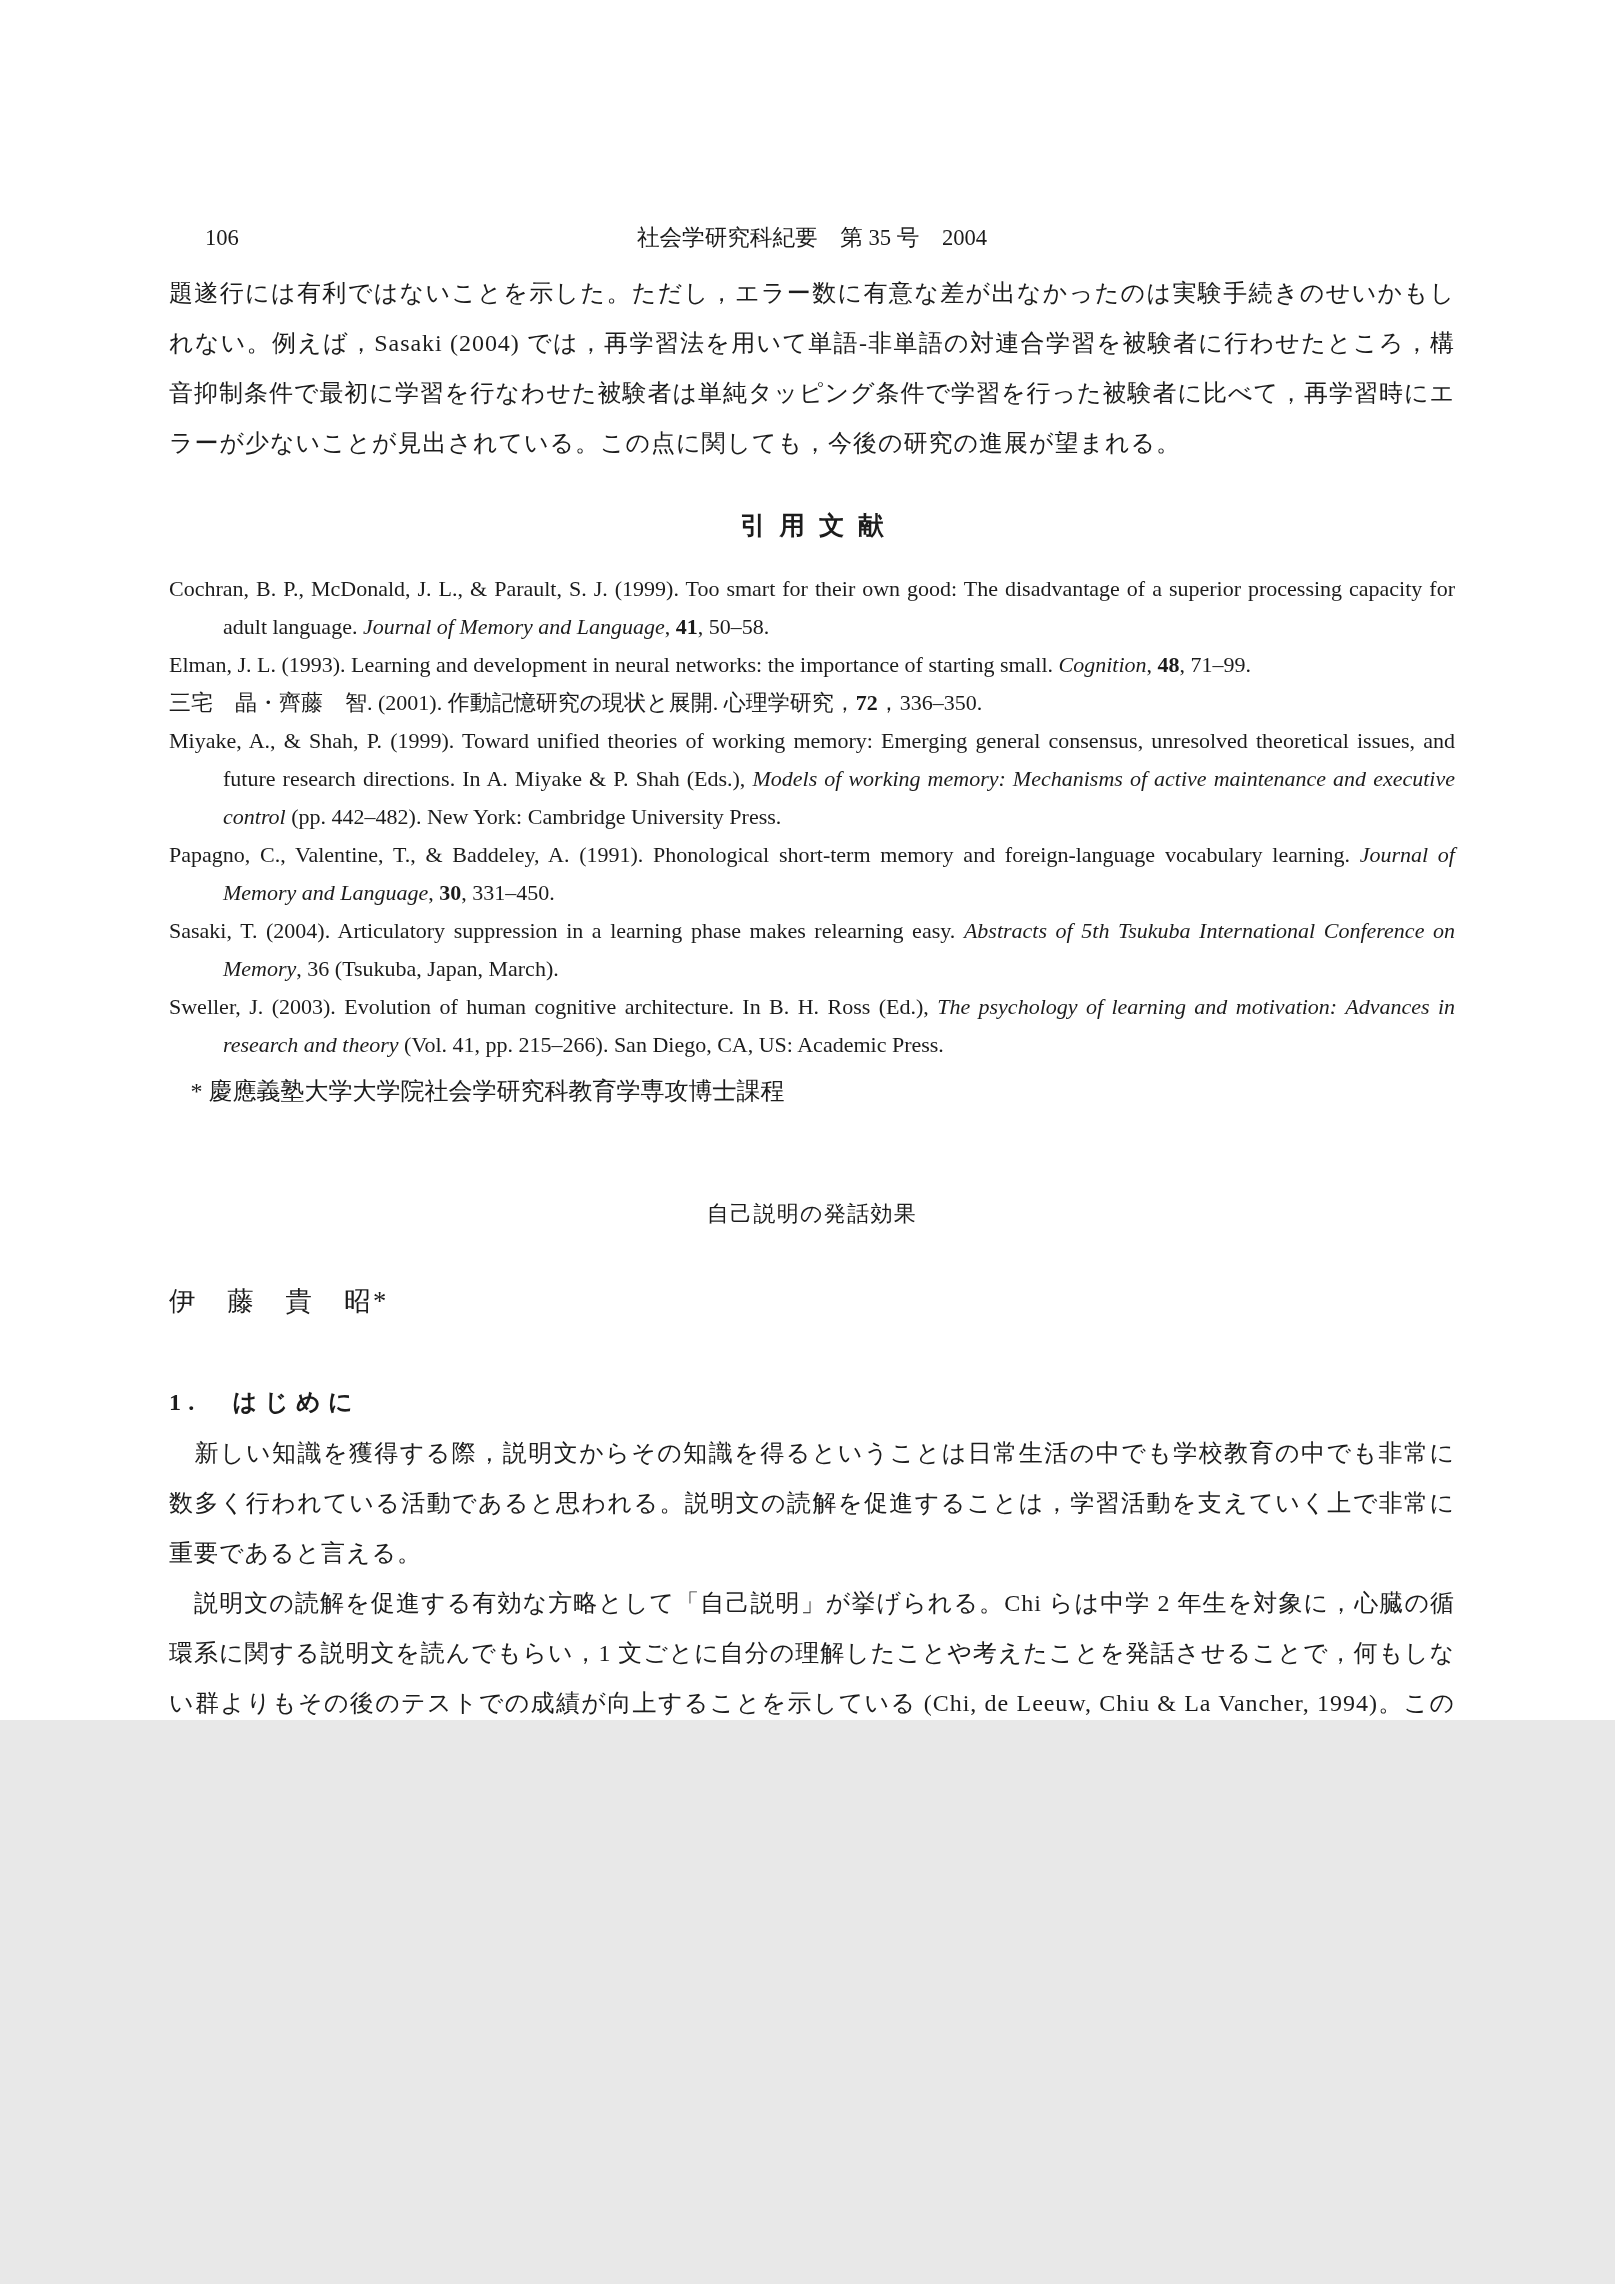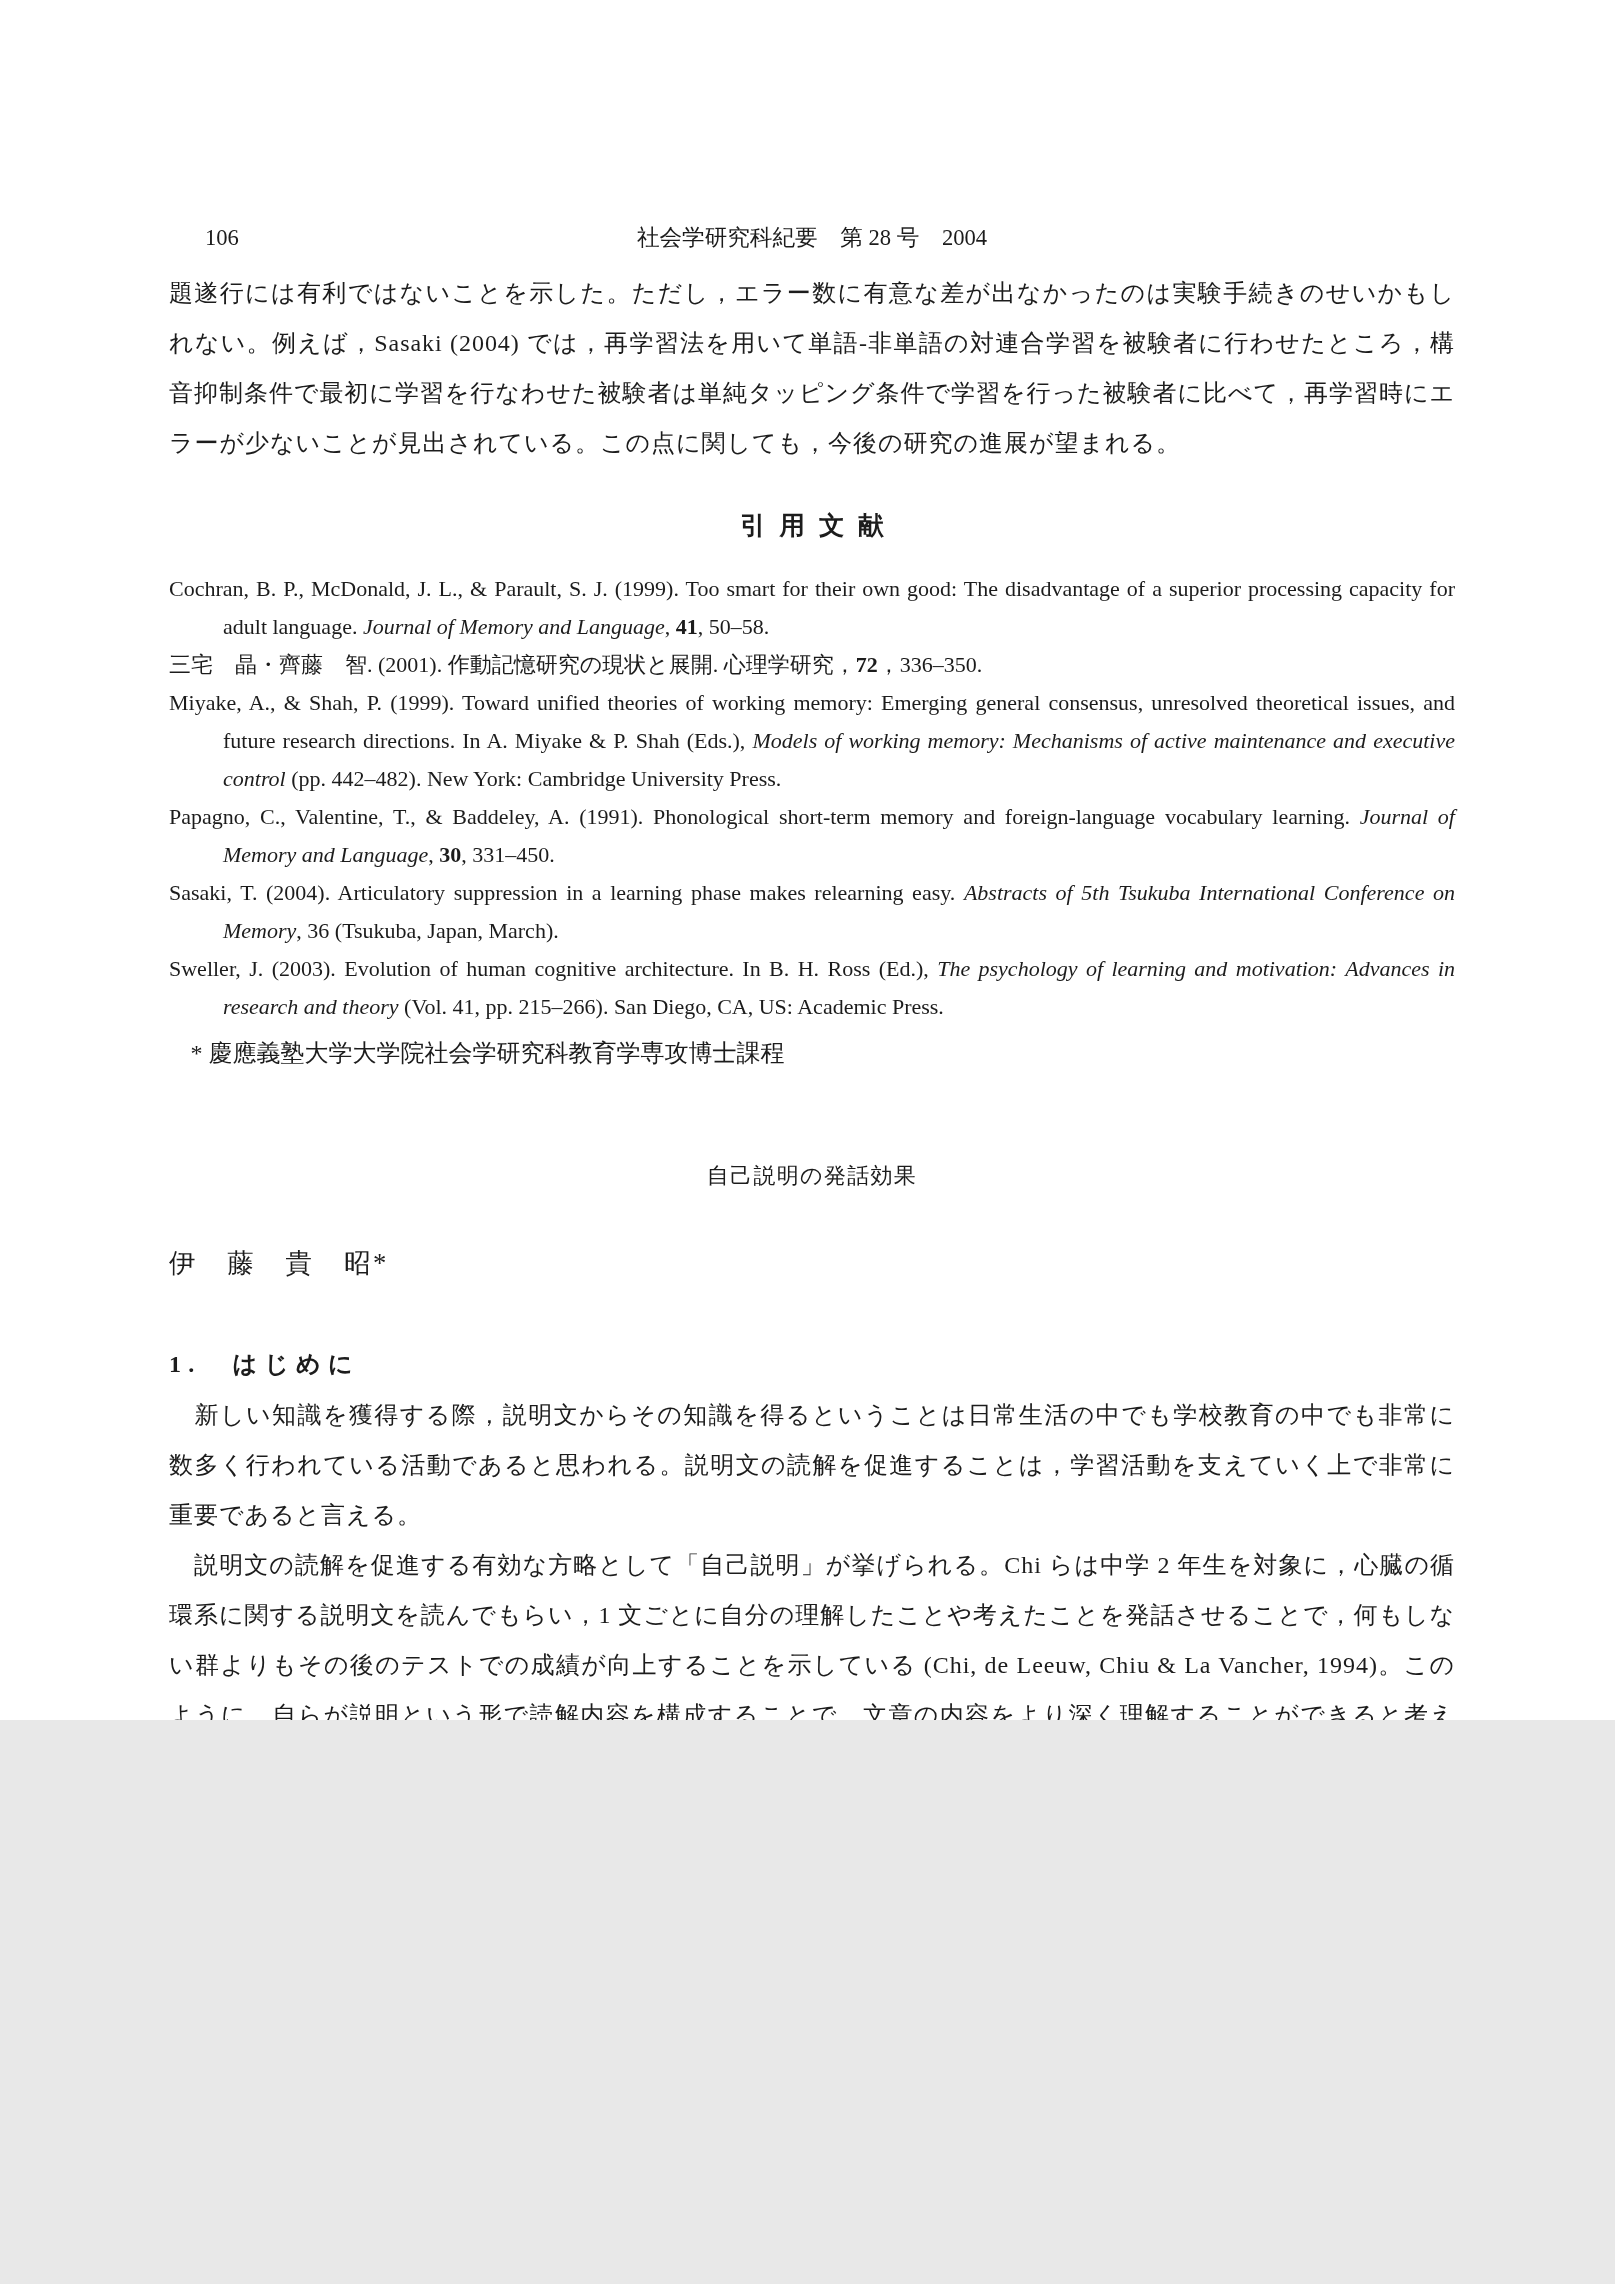--- a/index.html
+++ b/index.html
@@ -107,28 +107,29 @@
   .body-para + .body-para { margin-top: 0; }
 </style>
 </head>
 <body>
 
 <div class="page">
   <div class="content">
 
     <div class="header-row">
       <span class="page-num">106</span>
-      <span class="journal-head">社会学研究科紀要　第 28 号　2004</span>
+      <span class="journal-head">社会学研究科紀要　第 35 号　2004</span>
     </div>
 
     <p class="lead-para">題遂行には有利ではないことを示した。ただし，エラー数に有意な差が出なかったのは実験手続きのせいかもしれない。例えば，Sasaki (2004) では，再学習法を用いて単語-非単語の対連合学習を被験者に行わせたところ，構音抑制条件で最初に学習を行なわせた被験者は単純タッピング条件で学習を行った被験者に比べて，再学習時にエラーが少ないことが見出されている。この点に関しても，今後の研究の進展が望まれる。</p>
 
     <div class="refs-heading">引用文献</div>
     <div class="refs-list">
         <p class="ref"><span>Cochran, B. P., McDonald, J. L., &amp; Parault, S. J.  (1999).  Too smart for their own good: The disadvantage of a superior processing capacity for adult language.  </span><span class="it">Journal of Memory and Language</span><span>, </span><span class="bd">41</span><span>, 50–58.</span></p>
+        <p class="ref"><span>Elman, J. L.  (1993).  Learning and development in neural networks: the importance of starting small.  </span><span class="it">Cognition</span><span>, </span><span class="bd">48</span><span>, 71–99.</span></p>
         <p class="ref"><span>三宅　晶・齊藤　智. (2001). 作動記憶研究の現状と展開. 心理学研究，</span><span class="bd">72</span><span>，336–350.</span></p>
         <p class="ref"><span>Miyake, A., &amp; Shah, P.  (1999).  Toward unified theories of working memory: Emerging general consensus, unresolved theoretical issues, and future research directions.   In A. Miyake &amp; P. Shah (Eds.), </span><span class="it">Models of working memory: Mechanisms of active maintenance and executive control</span><span> (pp. 442–482).   New York: Cambridge University Press.</span></p>
         <p class="ref"><span>Papagno, C., Valentine, T., &amp; Baddeley, A.  (1991).  Phonological short-term memory and foreign-language vocabulary learning.  </span><span class="it">Journal of Memory and Language</span><span>, </span><span class="bd">30</span><span>, 331–450.</span></p>
         <p class="ref"><span>Sasaki, T.  (2004).  Articulatory suppression in a learning phase makes relearning easy.  </span><span class="it">Abstracts of 5th Tsukuba International Conference on Memory</span><span>, 36 (Tsukuba, Japan, March).</span></p>
         <p class="ref"><span>Sweller, J.  (2003).  Evolution of human cognitive architecture.  In B. H. Ross (Ed.), </span><span class="it">The psychology of learning and motivation: Advances in research and theory</span><span> (Vol. 41, pp. 215–266).  San Diego, CA, US: Academic Press.</span></p>
       </div>
     <p class="footnote">* 慶應義塾大学大学院社会学研究科教育学専攻博士課程</p>
 
     <h1 class="article-title">自己説明の発話効果</h1>
     <div class="article-author">伊　藤　貴　昭*</div>

